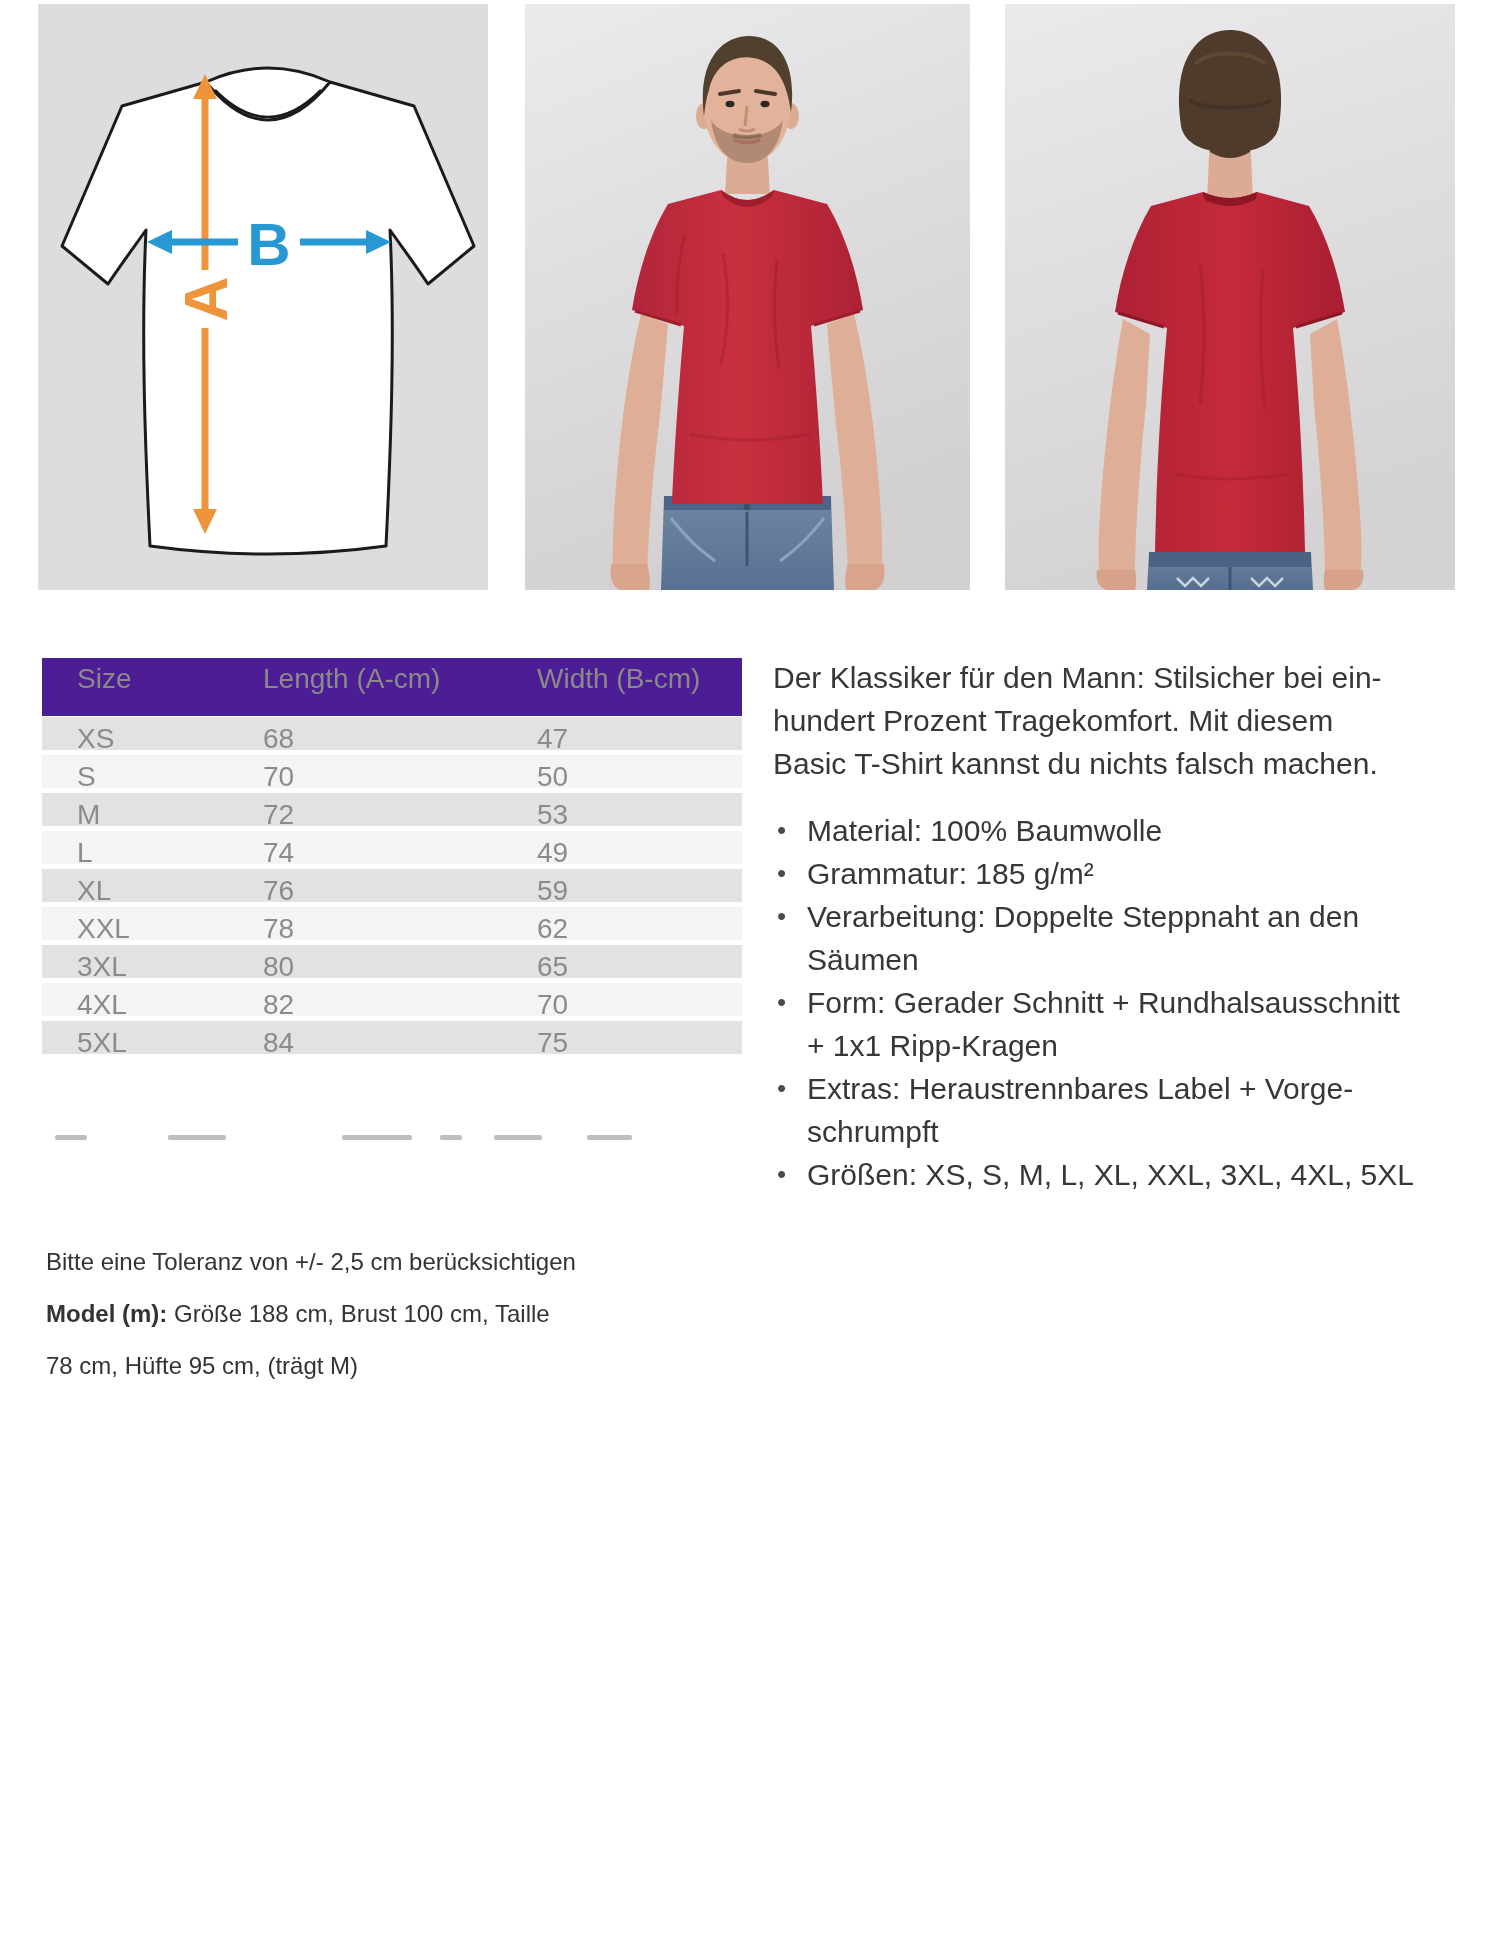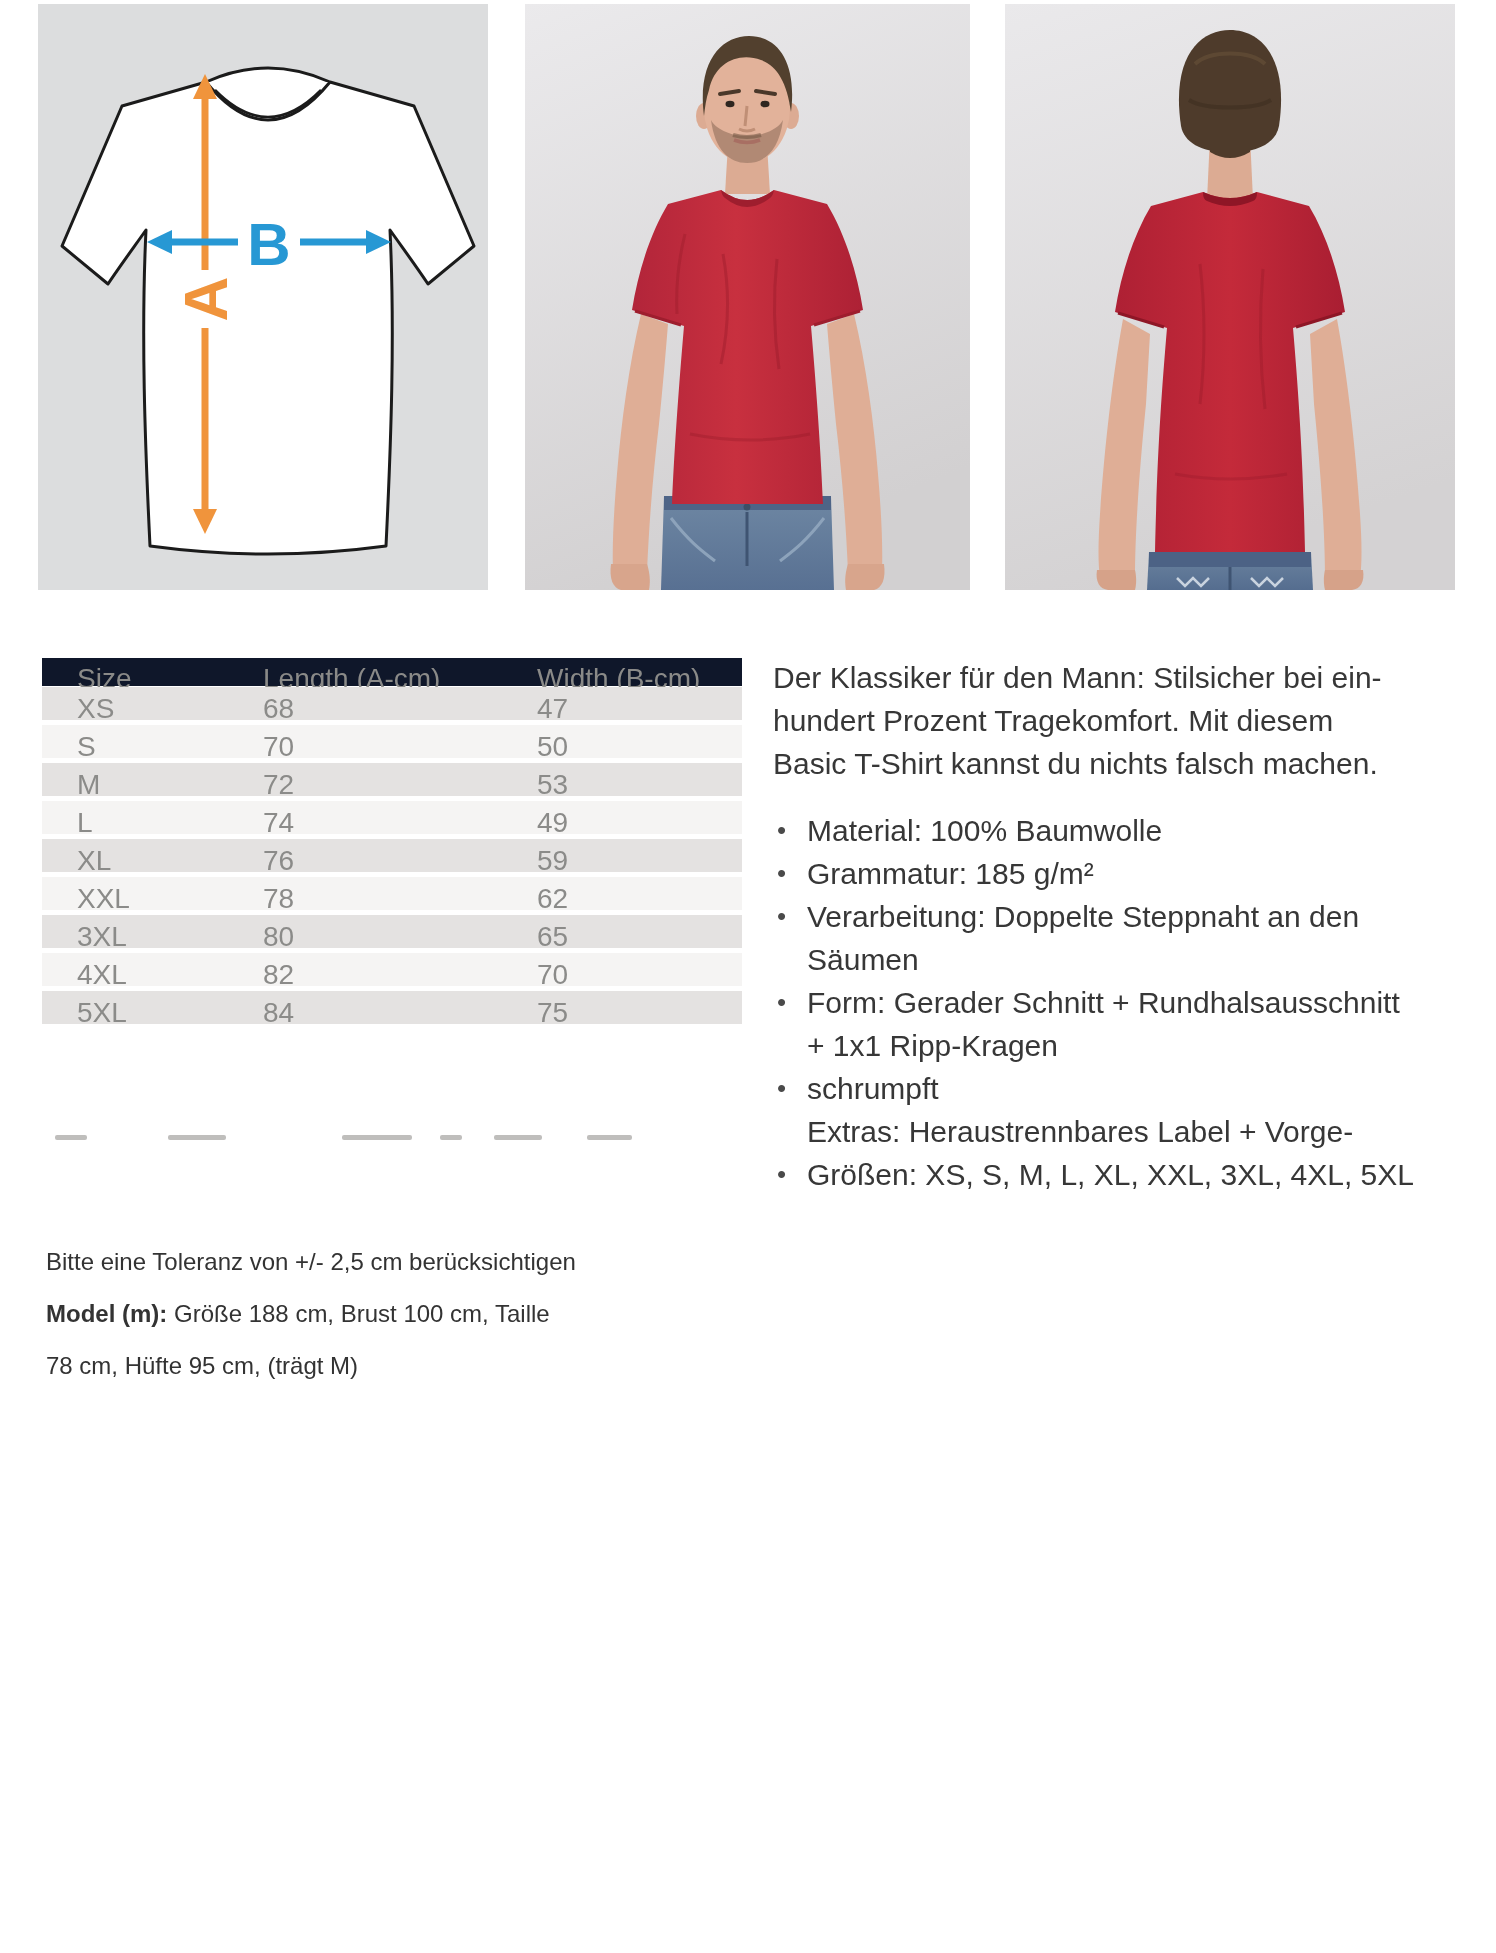--- a/index.html
+++ b/index.html
@@ -9,21 +9,21 @@
 
   
   .tile { position:absolute; top:4px; height:586px; overflow:hidden; }
   .tile svg { display:block; width:100%; height:100%; }
   .tile-diagram { left:38px;  width:450px; }
   .tile-front   { left:525px; width:445px; }
   .tile-back    { left:1005px; width:450px; }
 
   
   .size-table { position:absolute; left:42px; top:658px; width:700px; font-size:28px; color:#8b8b89; }
-  .thead { background:#0f172a; height:28px; line-height:42px; position:relative; margin-bottom:1px; }
+  .thead { background:#4c1d95; height:58px; line-height:42px; position:relative; margin-bottom:1px; }
   .trow  { height:33px; line-height:43px; position:relative; margin-bottom:5px; }
   .trow.dark  { background:#e4e2e1; }
   .trow.light { background:#f5f4f3; }
   .c1 { position:absolute; left:35px; }
   .c2 { position:absolute; left:221px;text-align:right; }
   .c3 { position:absolute; left:495px; }
   .thead .c1, .thead .c2, .thead .c3 { color:#8a8a88; }
 
   
   .clipped-strip { position:absolute; left:42px; top:1133px; width:700px; height:10px; }
@@ -273,22 +273,22 @@
         <div class="bline">Verarbeitung: Doppelte Steppnaht an den</div>
         <div class="bline">Säumen</div>
       </div>
       <div class="bullet">
         <span class="dot">•</span>
         <div class="bline">Form: Gerader Schnitt + Rundhalsausschnitt</div>
         <div class="bline">+ 1x1 Ripp-Kragen</div>
       </div>
       <div class="bullet">
         <span class="dot">•</span>
+        <div class="bline">Extras: Heraustrennbares Label + Vorge-</div>
         <div class="bline">schrumpft</div>
-        <div class="bline">Extras: Heraustrennbares Label + Vorge-</div>
       </div>
       <div class="bullet">
         <span class="dot">•</span>
         <div class="bline">Größen: XS, S, M, L, XL, XXL, 3XL, 4XL, 5XL</div>
       </div>
     </div>
   </div>
 
   <div class="notes">
     <div>Bitte eine Toleranz von +/- 2,5 cm berücksichtigen</div>

